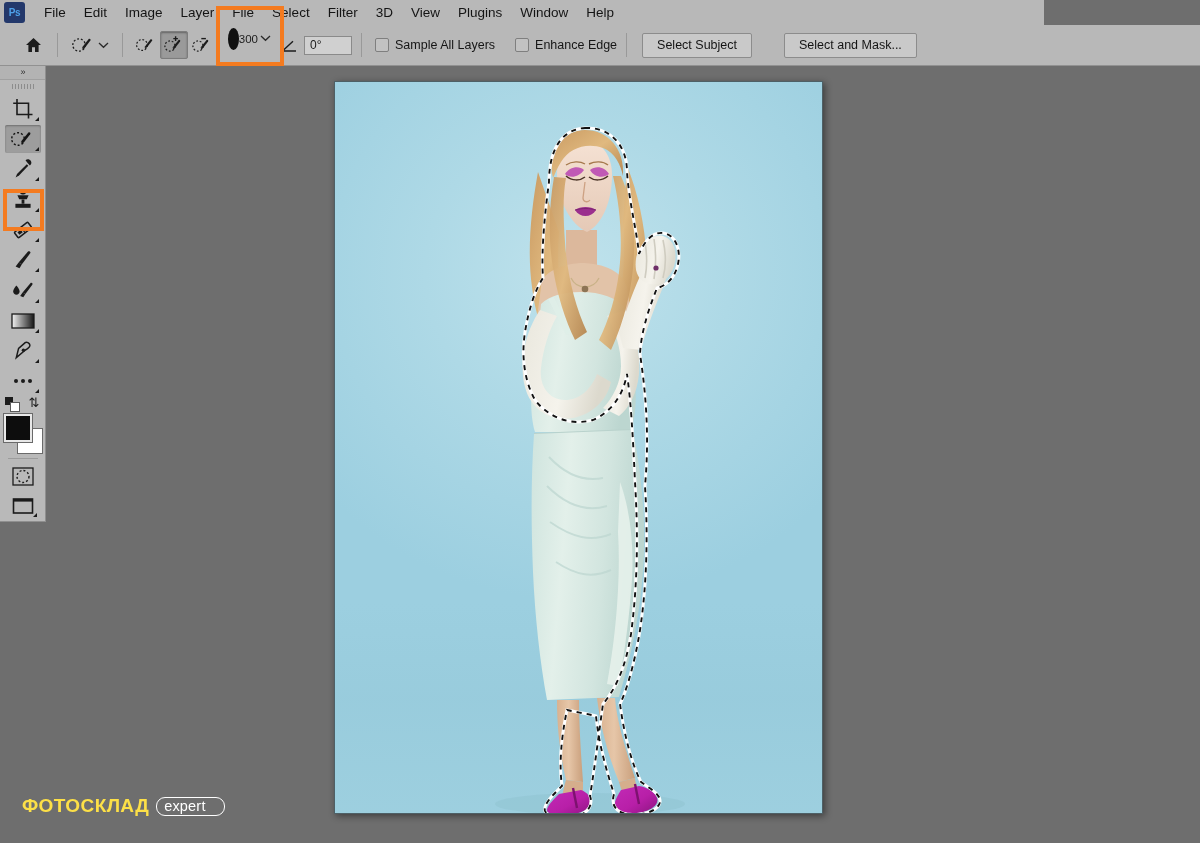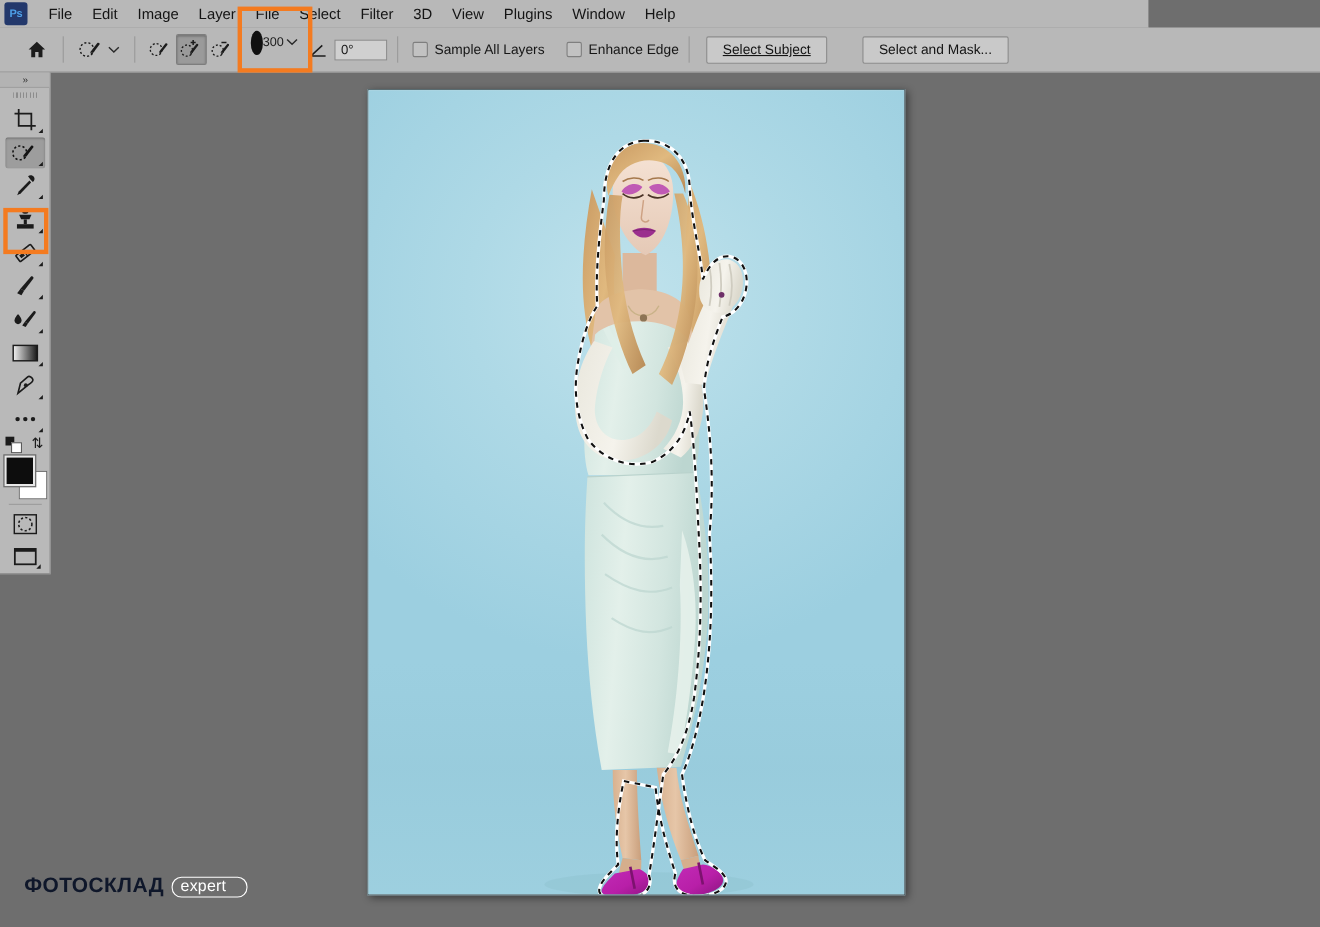--- a/index.html
+++ b/index.html
@@ -311,21 +311,21 @@
   
   .watermark {
     position: absolute;
     left: 22px; top: 795px;
     display: flex; align-items: center; gap: 7px;
     user-select: none;
   }
   .wm-main {
     font-size: 19px;
     font-weight: bold;
-    color: #0f172a;
+    color: #fde047;
     letter-spacing: 0.4px;
   }
   .wm-badge {
     font-size: 14.5px;
     color: #ffffff;
     border: 1.6px solid #ffffff;
     border-radius: 9px;
     padding: 0px 18px 1px 7px;
     letter-spacing: 0.2px;
   }
@@ -429,21 +429,21 @@
 
     <div style="width:16px;flex:0 0 auto;"></div>
 
     <div class="chk-group">
       <div class="chk-box"></div>
       <div class="chk-label">Enhance Edge</div>
     </div>
 
     <div class="opt-sep"></div>
 
-    <div class="opt-button" style="margin-left:6px;text-decoration:underline;">Select Subject</div>
+    <div class="opt-button" style="margin-left:6px;">Select Subject</div>
     <div class="opt-button" style="margin-left:32px;">Select and Mask...</div>
   </div>
 
   <div class="toolbar">
 
     <div class="tb-collapse">»</div>
     <div class="tb-grip">
         <span></span>
       </div>
 

